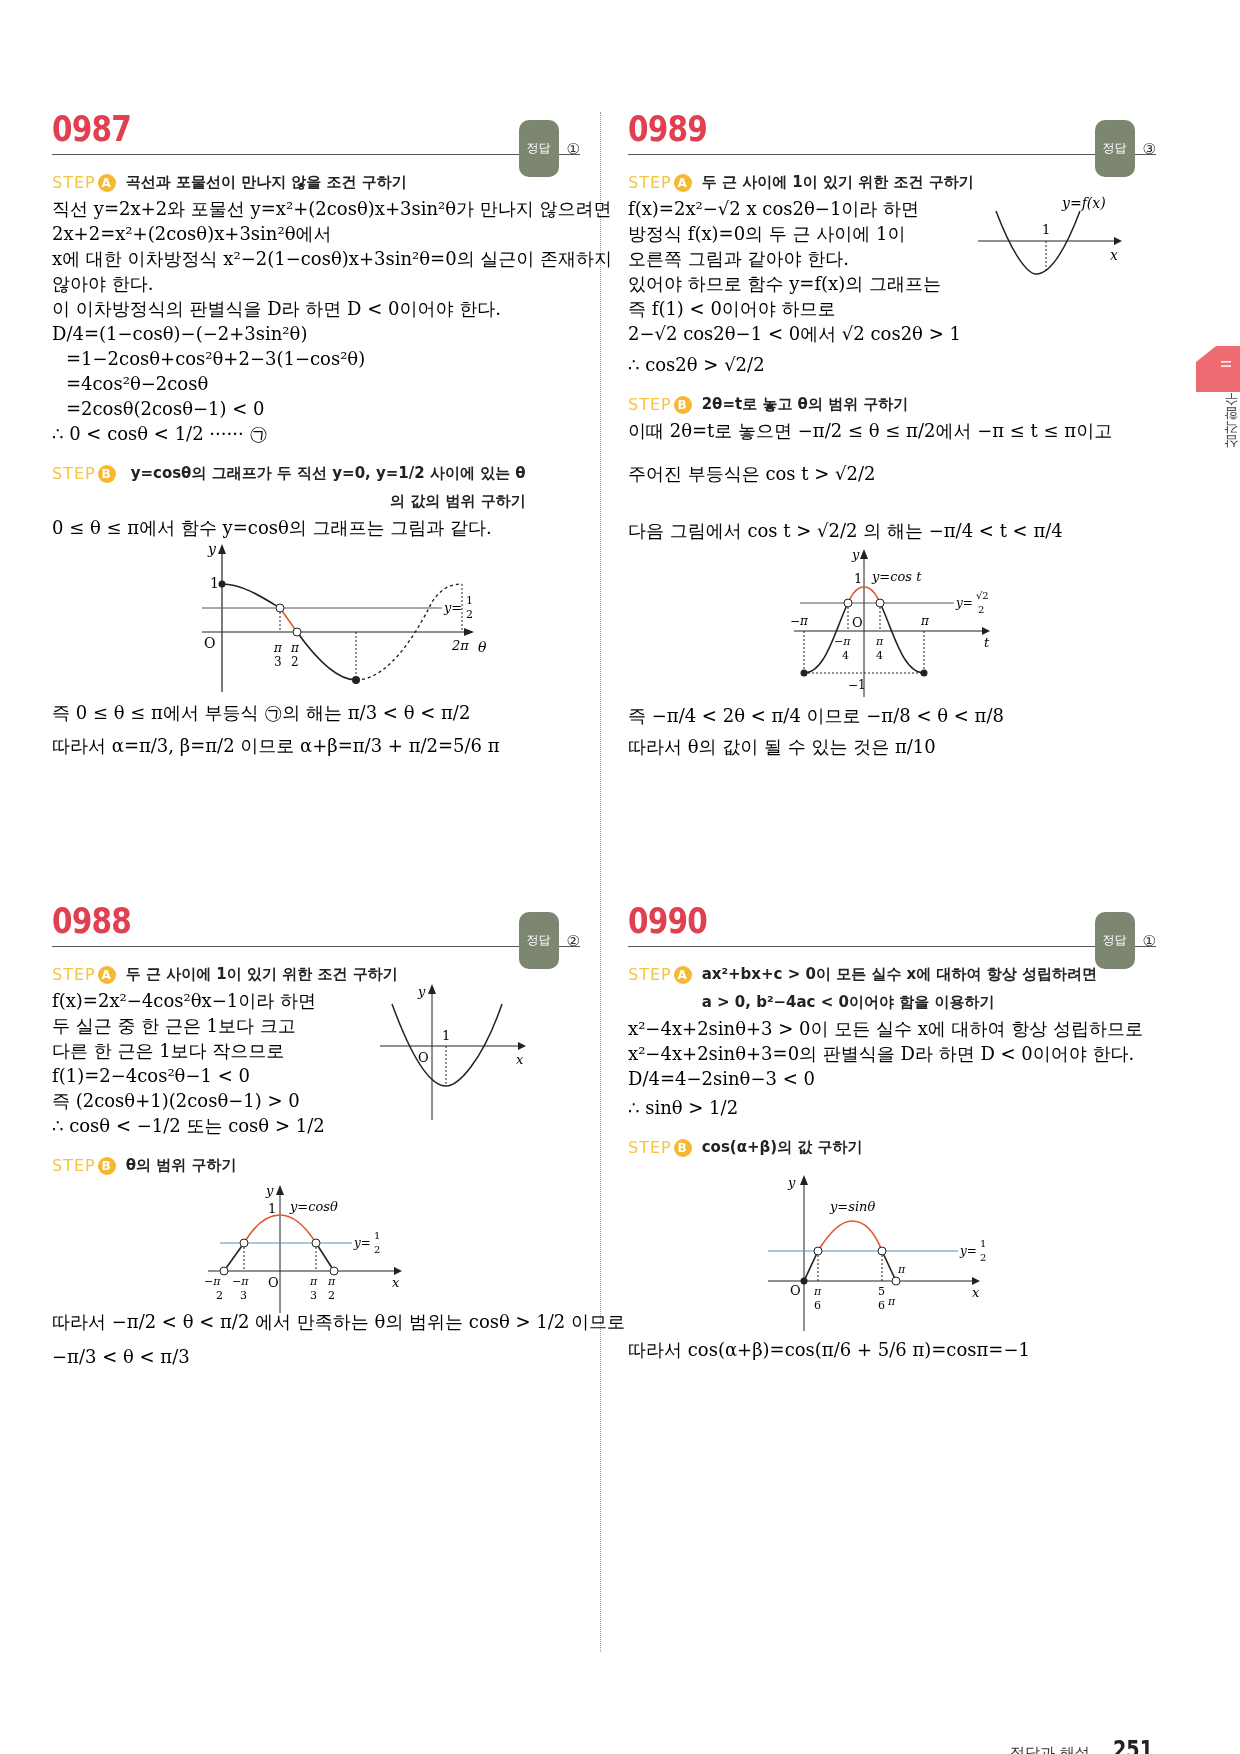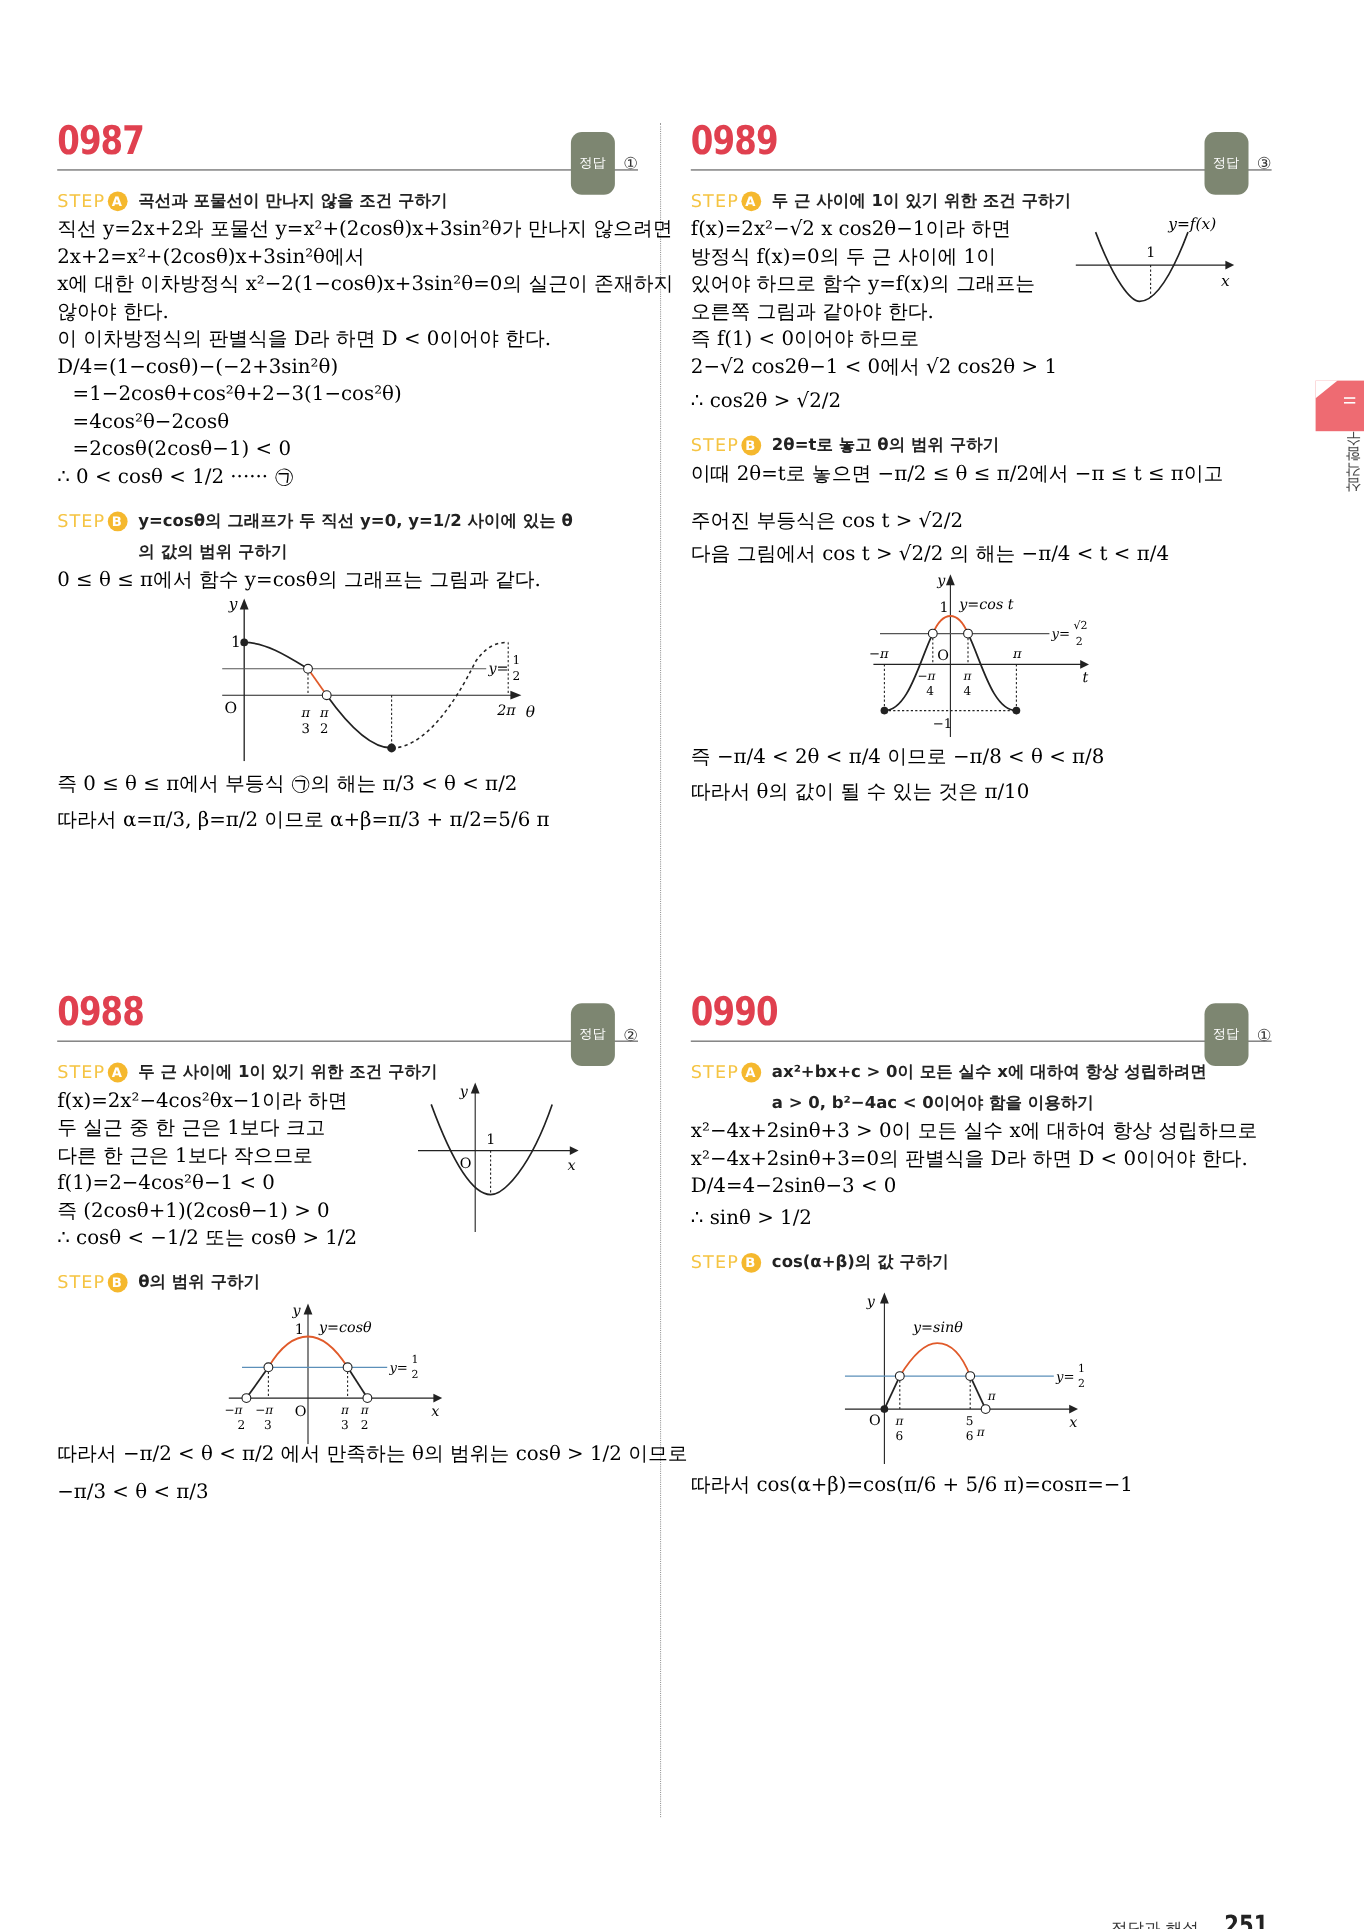--- a/index.html
+++ b/index.html
@@ -60,21 +60,21 @@
   <div class="line indent">=1−2cosθ+cos²θ+2−3(1−cos²θ)</div>
   <div class="line indent">=4cos²θ−2cosθ</div>
   <div class="line indent">=2cosθ(2cosθ−1) &lt; 0</div>
   <div class="line">∴ 0 &lt; cosθ &lt; 1/2            ······ ㉠</div>
 
   <div class="step">
     <span class="step-tag">
         <span>STEP</span>
         <span class="step-circle">B</span>
       </span>
-    <span class="step-title" style="white-space:normal;width:400px;">y=cosθ의 그래프가 두 직선 y=0, y=1/2 사이에 있는 θ의 값의 범위 구하기</span>
+    <span class="step-title" style="white-space:normal;width:400px;text-align:right;">y=cosθ의 그래프가 두 직선 y=0, y=1/2 사이에 있는 θ의 값의 범위 구하기</span>
   </div>
   <div class="line">0 ≤ θ ≤ π에서 함수 y=cosθ의 그래프는 그림과 같다.</div>
 
   <div class="fig" style="height:150px;">
     <svg width="420" height="150" viewBox="0 0 420 150" style="position:absolute;left:80px;top:2px;">
       <line x1="90" y1="6" x2="90" y2="150" stroke="#222" stroke-width="1.2"></line>
       <polygon points="86,12 90,2 94,12" fill="#222"></polygon>
       <line x1="70" y1="90" x2="335" y2="90" stroke="#222" stroke-width="1"></line>
       <polygon points="332,86 342,90 332,94" fill="#222"></polygon>
       <line x1="70" y1="66" x2="310" y2="66" stroke="#555" stroke-width="1"></line>
@@ -119,22 +119,22 @@
   <div class="step">
     <span class="step-tag">
         <span>STEP</span>
         <span class="step-circle">A</span>
       </span>
     <span class="step-title">두 근 사이에 1이 있기 위한 조건 구하기</span>
   </div>
   <div style="position:relative;">
     <div class="line">f(x)=2x²−√2 x cos2θ−1이라 하면</div>
     <div class="line">방정식 f(x)=0의 두 근 사이에 1이</div>
+    <div class="line">오른쪽 그림과 같아야 한다.</div>
     <div class="line">있어야 하므로 함수 y=f(x)의 그래프는</div>
-    <div class="line">오른쪽 그림과 같아야 한다.</div>
     <div class="line">즉 f(1) &lt; 0이어야 하므로</div>
     <div class="line">2−√2 cos2θ−1 &lt; 0에서 √2 cos2θ &gt; 1</div>
     <div class="line" style="margin-top:6px;">∴ cos2θ &gt; √2/2</div>
     <svg width="160" height="90" viewBox="0 0 160 90" style="position:absolute;left:340px;top:0;">
       <line x1="10" y1="45" x2="150" y2="45" stroke="#222"></line>
       <polygon points="146,41 154,45 146,49" fill="#222"></polygon>
       <path d="M28,15 C45,60 60,78 68,78 C80,78 95,60 112,15" stroke="#222" stroke-width="1.5" fill="none"></path>
       <line x1="78" y1="45" x2="78" y2="77" stroke="#222" stroke-dasharray="2,2"></line>
       <text x="74" y="38" font-size="13">1</text>
       <text x="142" y="64" font-size="14" font-style="italic">x</text>
@@ -143,21 +143,21 @@
   </div>
   <div class="step">
     <span class="step-tag">
         <span>STEP</span>
         <span class="step-circle">B</span>
       </span>
     <span class="step-title">2θ=t로 놓고 θ의 범위 구하기</span>
   </div>
   <div class="line">이때 2θ=t로 놓으면 −π/2 ≤ θ ≤ π/2에서 −π ≤ t ≤ π이고</div>
   <div class="line" style="margin-top:18px;">주어진 부등식은 cos t &gt; √2/2</div>
-  <div class="line" style="margin-top:5px;">다음 그림에서 cos t &gt; √2/2 의 해는 −π/4 &lt; t &lt; π/4</div>
+  <div class="line" style="margin-top:32px;">다음 그림에서 cos t &gt; √2/2 의 해는 −π/4 &lt; t &lt; π/4</div>
 
   <div class="fig" style="height:150px;">
     <svg width="260" height="150" viewBox="0 0 260 150" style="position:absolute;left:148px;top:4px;">
       <line x1="88" y1="6" x2="88" y2="150" stroke="#222"></line>
       <polygon points="84,12 88,2 92,12" fill="#222"></polygon>
       <line x1="18" y1="84" x2="210" y2="84" stroke="#222"></line>
       <polygon points="206,80 214,84 206,88" fill="#222"></polygon>
       <line x1="24" y1="56" x2="178" y2="56" stroke="#555"></line>
       <path d="M28,126 C50,126 60,80 72,56" stroke="#222" stroke-width="1.6" fill="none"></path>
       <path d="M72,56 C78,42 84,40 88,40 C92,40 98,42 104,56" stroke="#e05a2a" stroke-width="1.6" fill="none"></path>

